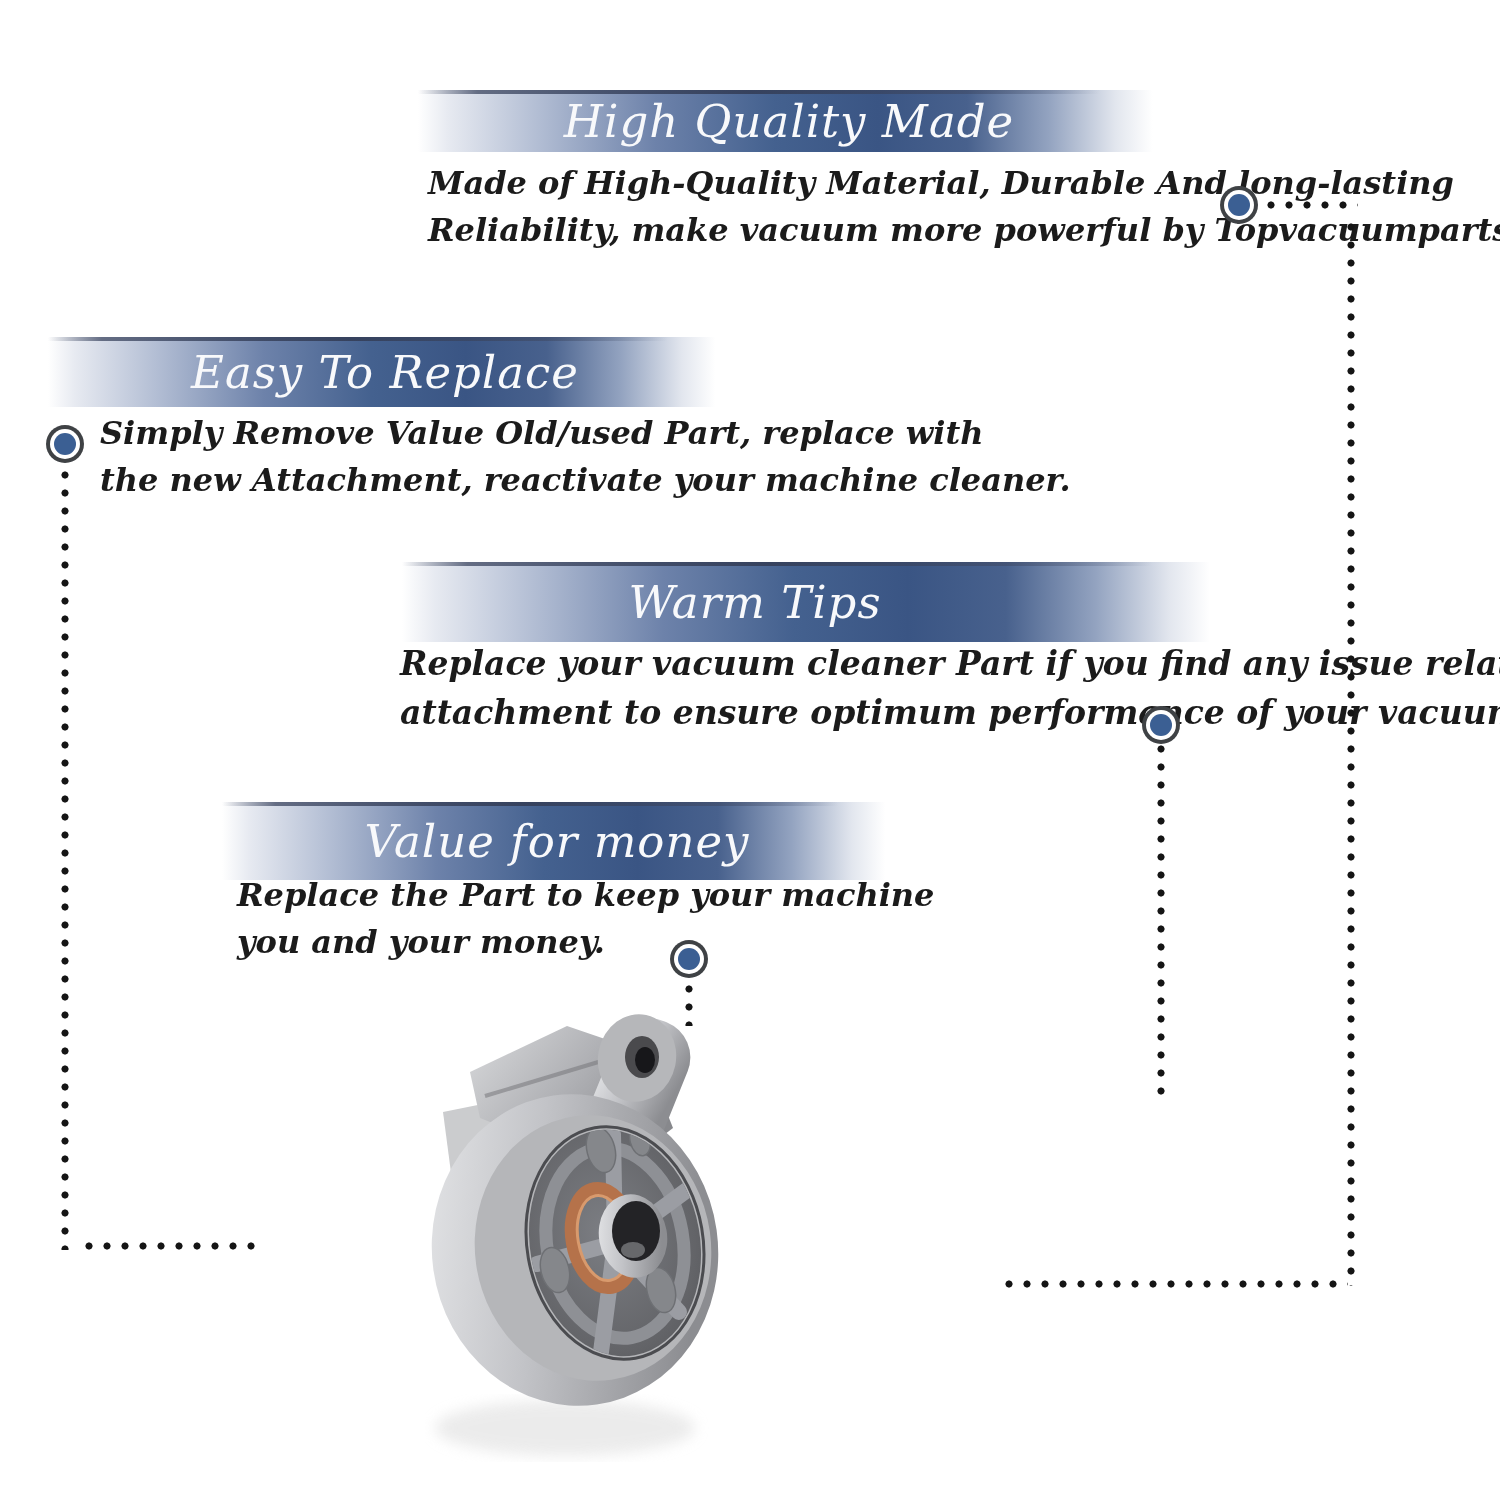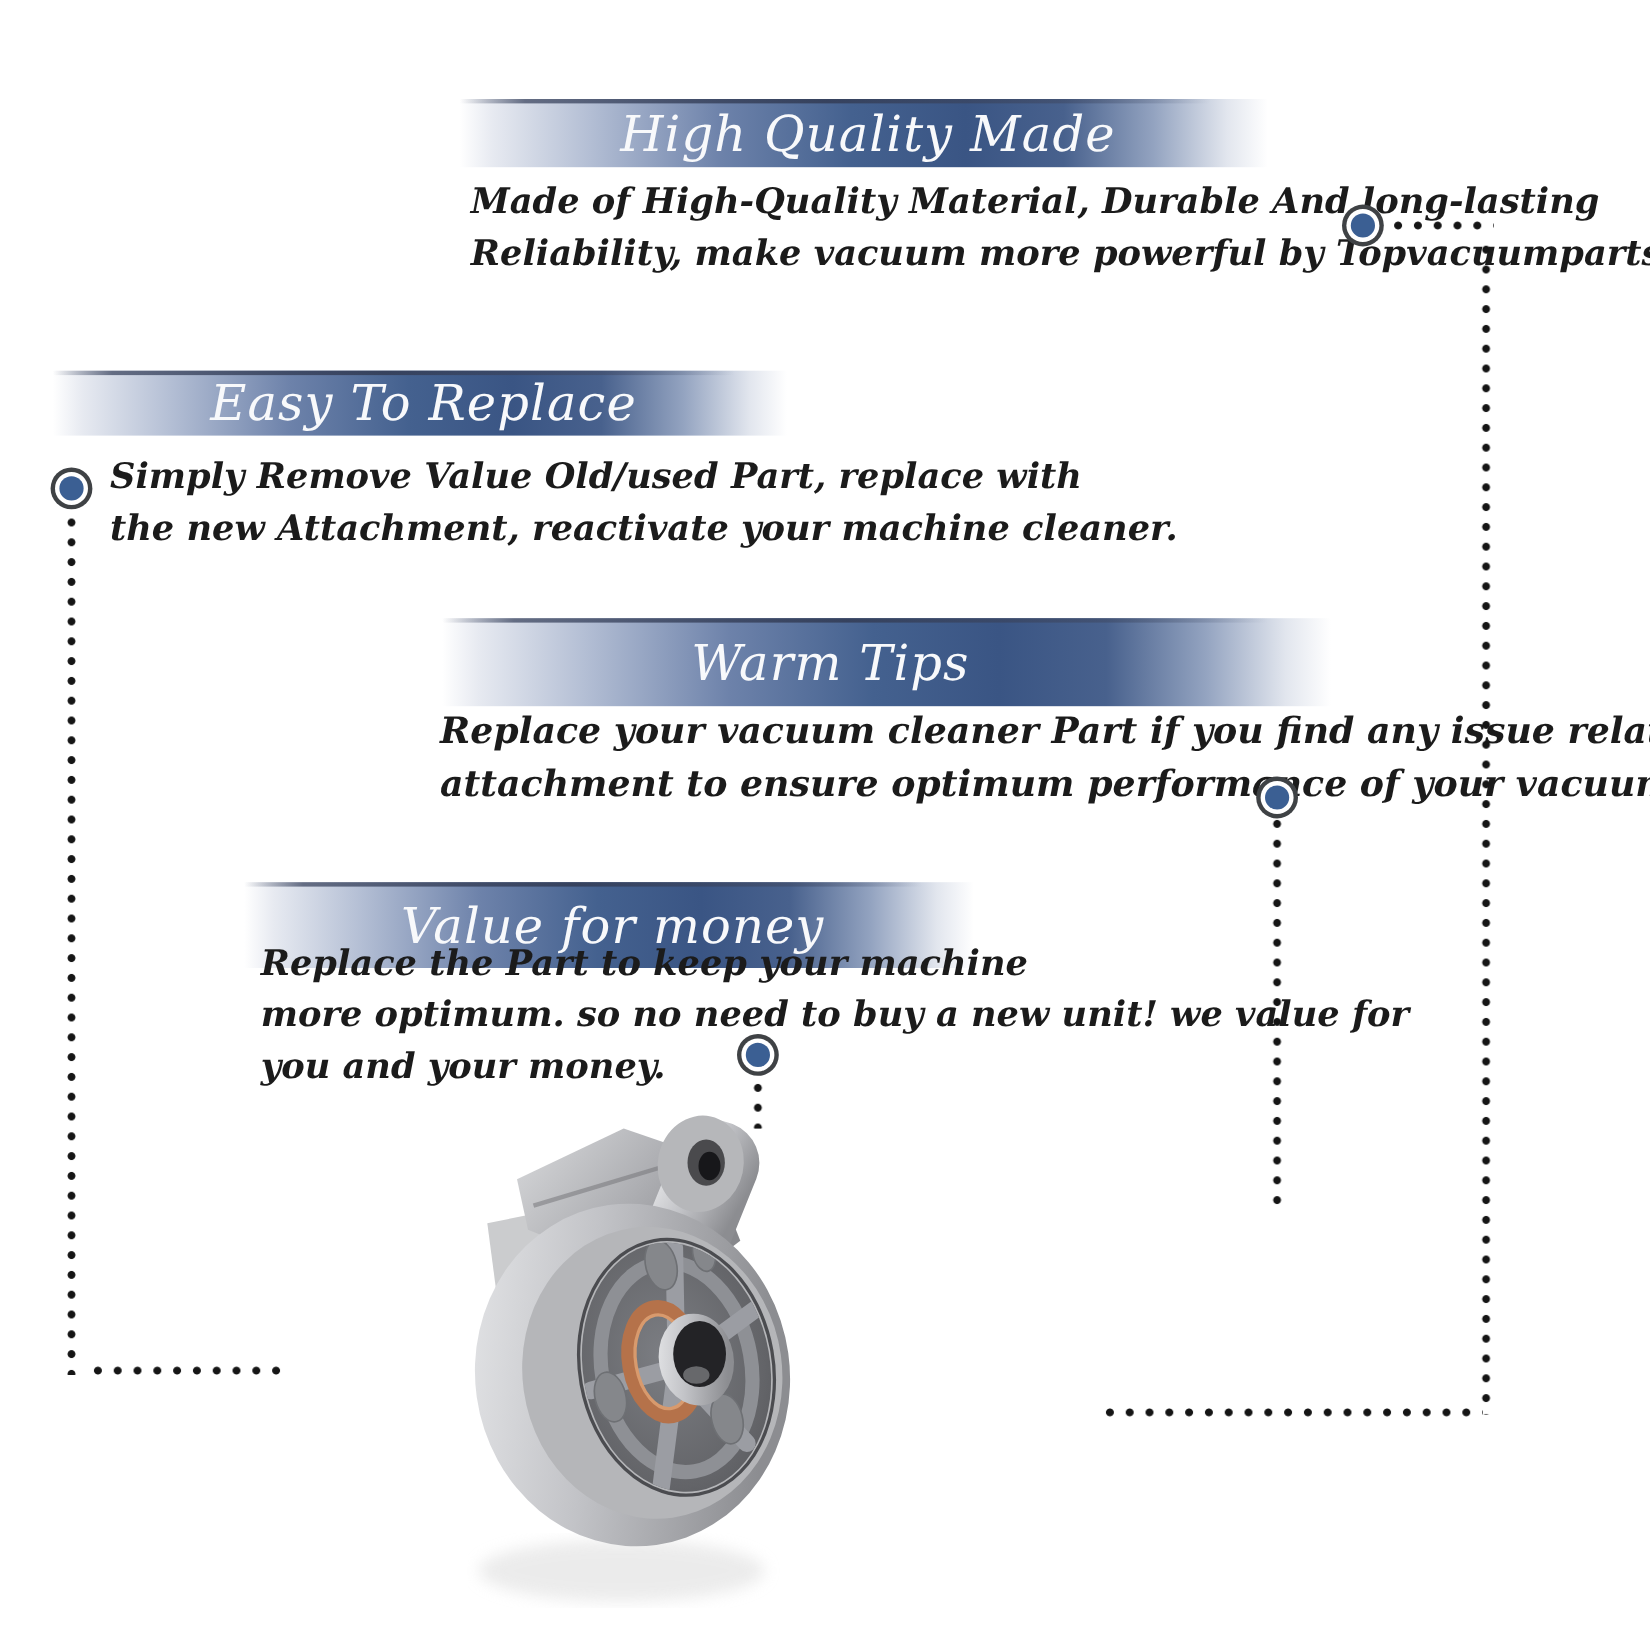--- a/index.html
+++ b/index.html
@@ -36,40 +36,40 @@
   .banner-title {
     font-style: italic;
     font-weight: 400;
     font-size: 45px;
     line-height: 1;
     color: #f8f9fb;
     letter-spacing: 1px;
     white-space: nowrap;
   }
   .banner-1 { left: 418px; top:  90px; width: 742px; height: 62px; }
-  .banner-2 { left:  48px; top: 337px; width: 674px; height: 59px; }
+  .banner-2 { left:  48px; top: 337px; width: 674px; height: 70px; }
   .banner-3 { left: 402px; top: 562px; width: 816px; height: 80px; }
   .banner-4 { left: 222px; top: 802px; width: 670px; height: 78px; }
   .banner-3 .banner-title { margin-right: 110px; }
 
   
   .body-text {
     position: absolute;
     font-style: italic;
     font-weight: 700;
     font-size: 32px;
     line-height: 1.47;
     color: #1b1b1b;
     white-space: nowrap;
   }
   .body-text .line { display: block; }
   .body-1 { left: 428px; top: 160px; }
   .body-2 { left: 100px; top: 410px; }
   .body-3 { left: 400px; top: 640px; width: 850px; text-align: center; font-size: 33px; }
-  .body-4 { left: 237px; top: 852px; }
+  .body-4 { left: 237px; top: 872px; }
 
   
   .marker {
     position: absolute;
     width: 22px; height: 22px;
     border-radius: 50%;
     background: #3b5f93;
     box-shadow: 0 0 0 4px #ffffff, 0 0 0 8px #3f4245;
   }
   .marker-1 { left: 1228px; top: 194px; }
@@ -130,21 +130,20 @@
   <div class="body-text body-3">
     <span class="line">Replace your vacuum cleaner Part if you find any issue related with</span>
     <span class="line">attachment to ensure optimum performance of your vacuum cleaner.</span>
   </div>
 
   <div class="banner banner-4">
     <span class="banner-title">Value for money</span>
   </div>
   <div class="body-text body-4">
     <span class="line">Replace the Part to keep your machine</span>
-    <span class="line">more optimum. so no need to buy a new unit! we value for</span>
     <span class="line">you and your money.</span>
   </div>
 
   <div class="marker marker-1"></div>
   <div class="marker marker-2"></div>
   <div class="marker marker-3"></div>
   <div class="marker marker-4"></div>
 
   <div class="hline line-a1"></div>
   <div class="vline line-a2"></div>

